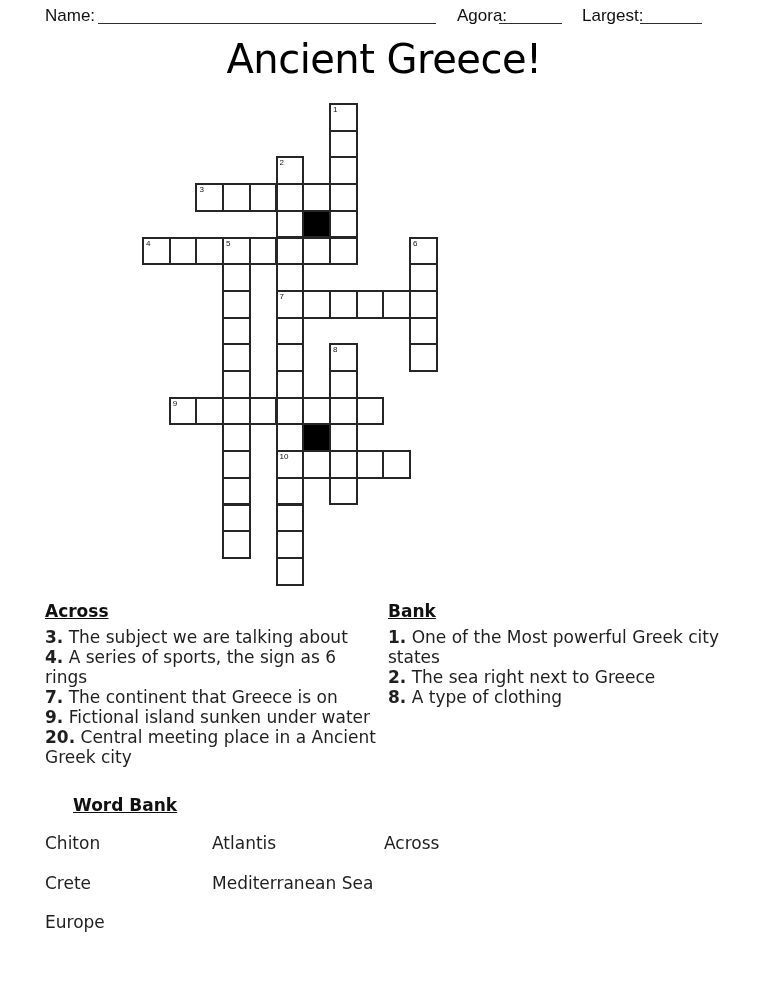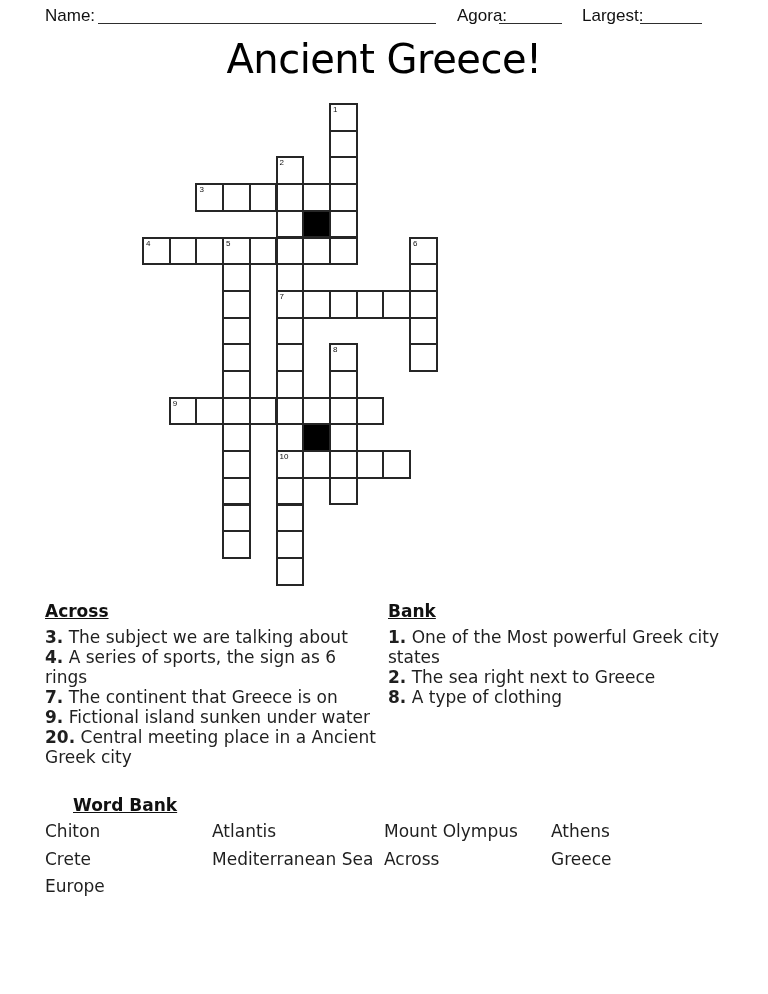--- a/index.html
+++ b/index.html
@@ -50,21 +50,21 @@
   .sec-head { font-size:17px; font-weight:bold; text-decoration:underline; color:#111; margin-bottom:6px; }
   .clue { }
   .cluenum { font-weight:bold; }
 
   
   .wb-head { position:absolute; left:32px; top:795px;margin-left:41px; }
   .wb-cols { position:absolute; left:45px; top:818px; display:flex; }
   .wb-col { width:167px; }
   .wb-col:nth-child(2) { width:172px; }
   .wb-col:nth-child(3) { width:167px; }
-  .wb-item { font-size:17px; line-height:27.5px; white-space:nowrap; color:#1f1f1f; }
+  .wb-item { font-size:17px; line-height:27.5px; white-space:nowrap; color:#1f1f1f;margin-top:12px; }
 </style>
 </head>
 <body>
 
 <div class="page">
 
   <div>
     <span class="hdr-label lbl-name">Name:</span>
     <span class="hdr-blank line-name"></span>
     <span class="hdr-label lbl-date">Agora:</span>
@@ -191,22 +191,17 @@
       <div class="wb-col">
         <div class="wb-item">Chiton</div>
         <div class="wb-item">Crete</div>
         <div class="wb-item">Europe</div>
       </div>
       <div class="wb-col">
         <div class="wb-item">Atlantis</div>
         <div class="wb-item">Mediterranean Sea</div>
       </div>
       <div class="wb-col">
-        <div class="wb-item">Mount Olympus</div>
         <div class="wb-item">Across</div>
       </div>
-      <div class="wb-col">
-        <div class="wb-item">Athens</div>
-        <div class="wb-item">Greece</div>
-      </div>
     </div>
 
 </div>
 
 </body></html>

